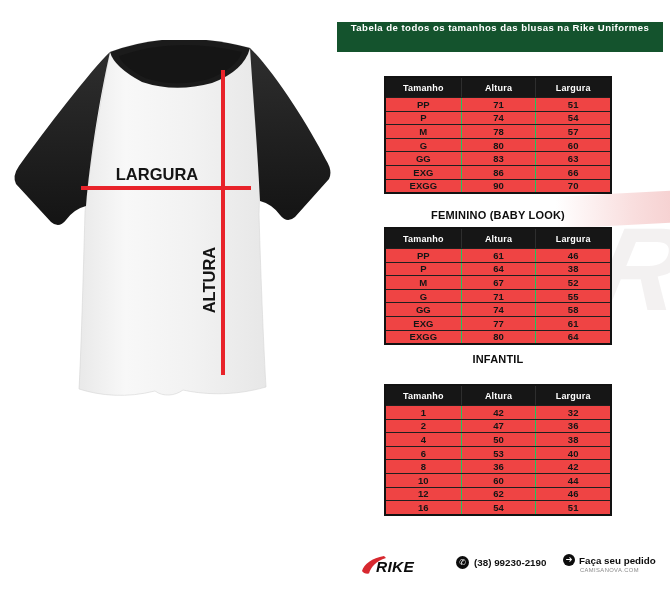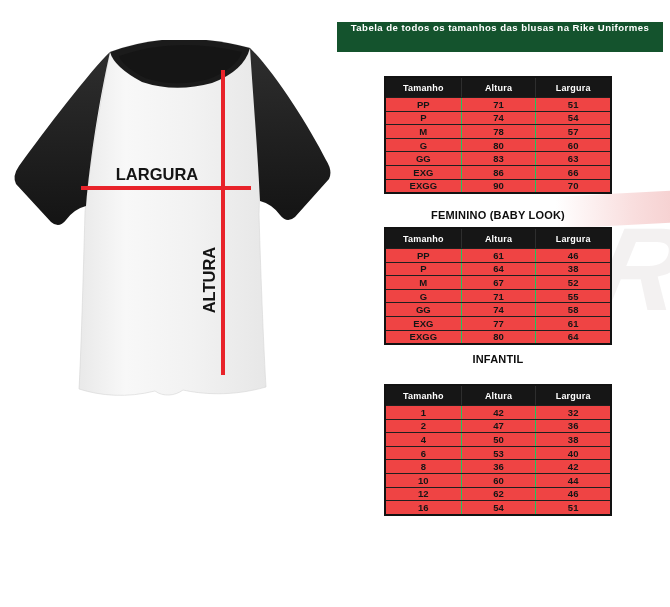--- a/index.html
+++ b/index.html
@@ -265,14 +265,37 @@
         <div class="tcell">62</div>
         <div class="tcell">46</div>
       </div>
       <div class="trow">
         <div class="tcell">16</div>
         <div class="tcell">54</div>
         <div class="tcell">51</div>
       </div>
     </div>
 
+  <div class="footer">
+    <div class="brand">
+      <svg width="66" height="26" viewBox="0 0 66 26">
+        <path d="M22,3 C10,5 2,11 0,18 C1,20 4,21 7,20.5 C9,14 14,8 24,5 Z" fill="#d7282f"></path>
+        <text x="14" y="19" font-family="Liberation Sans, sans-serif" font-size="15.5" font-weight="bold" font-style="italic" fill="#0c0c0c" letter-spacing="0.3">RIKE</text>
+      </svg>
+    </div>
+    <div class="phone">
+      <span class="icon-circle">
+          <span class="g">✆</span>
+        </span>
+      <span class="phone-num">(38) 99230-2190</span>
+    </div>
+    <div class="cta">
+      <div class="cta-row">
+        <span class="icon-circle" style="width:12px;height:12px;">
+            <span class="g">➔</span>
+          </span>
+        <span class="cta-label">Faça seu pedido</span>
+      </div>
+      <div class="cta-sub">CAMISANOVA.COM</div>
+    </div>
+  </div>
 
 </div>
 
 </body></html>

